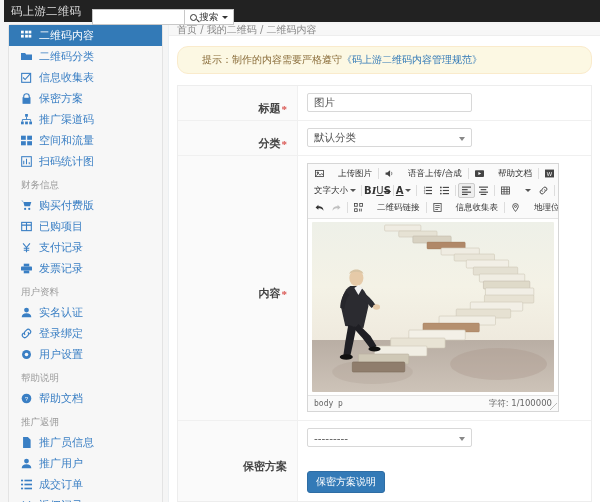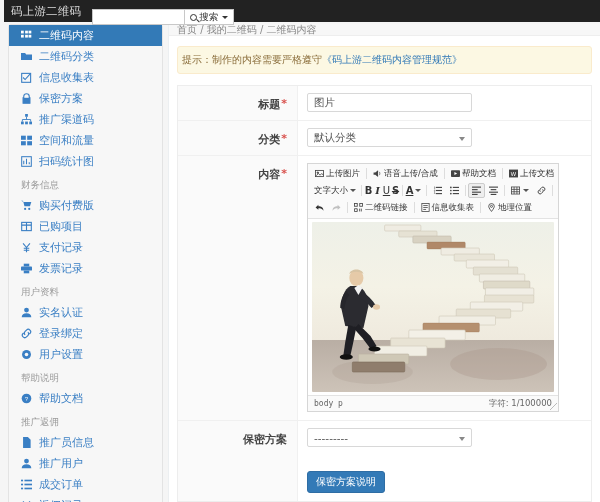--- a/index.html
+++ b/index.html
@@ -131,24 +131,24 @@
     line-height: 12px;
     overflow: hidden;
     white-space: nowrap;
   }
   .breadcrumb-bar span { color:#888; }
 
   .alert-tip {
     margin: 10px 8px 0 8px;
     background: #fcf8e3;
     border: 1px solid #faebcc;
-    border-radius: 3px;
+    border-radius: 11px;
     color: #8a6d3b;
     font-size: 10px;
-    padding: 7px 4px;
+    padding: 7px 24px;
     line-height: 1.2;
     white-space: nowrap;
   }
   .alert-tip a { color: #337ab7; text-decoration: none; }
 
   
   .form-wrap {
     margin: 11px 8px 0 8px;
     border: 1px solid #ededed;
     background: #fff;
@@ -157,27 +157,28 @@
     display: flex;
     border-bottom: 1px solid #f0f0f0;
     min-height: 34px;
   }
   .form-row:last-child { border-bottom: none; }
   .form-label {
     flex: 0 0 120px;
     background: #fafafa;
     border-right: 1px solid #f0f0f0;
     display: flex;
-    align-items: flex-start;
+    align-items: center;
     justify-content: flex-end;
     padding: 11px 10px 0 0;
     font-size: 11px;
     color: #444;
     font-weight: bold;
     white-space: nowrap;
+    font-family: Liberation Serif, serif;
   }
   .form-label .req { color: #d9534f; font-weight: bold; margin-left: 1px; }
   .form-field {
     flex: 1 1 auto;
     padding: 7px 9px 8px 9px;
     min-width: 0;
   }
 
   .txt-input {
     width: 165px; height: 19px;
@@ -223,21 +224,21 @@
   }
   .ed-row {
     display: flex; align-items: center;
     height: 17px;
     padding: 0 3px;
     gap: 0px;
     white-space: nowrap;
     overflow: hidden;
   }
   .ed-btn {
-    display: inline-flex; align-items: center; gap: 2px;
+    display: inline-flex; align-items: center; gap: 14px;
     height: 15px;
     padding: 0 3px;
     font-size: 8.5px;
     color: #333;
     cursor: pointer;
     border: 1px solid transparent;
     border-radius: 2px;
     white-space: nowrap;
   }
   .ed-btn.on { border-color: #ccc; background: #eee; }

